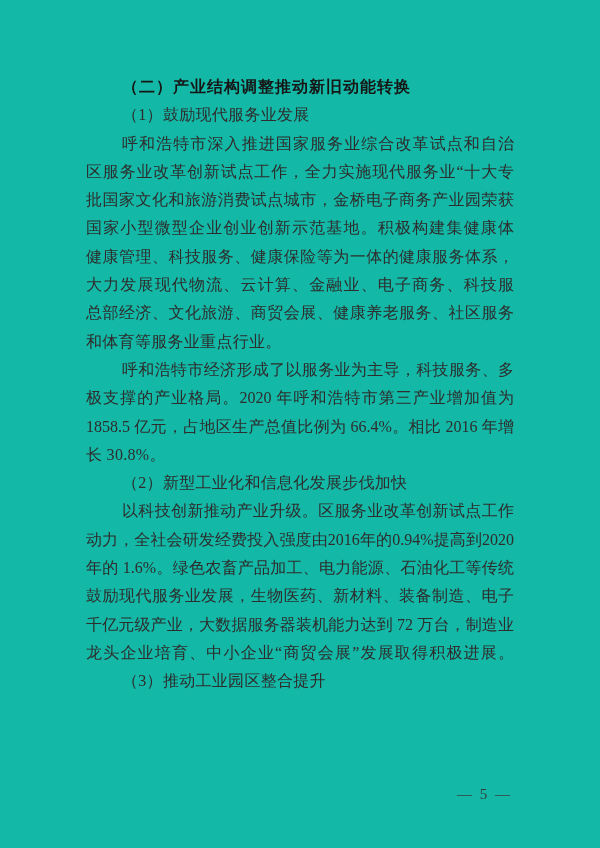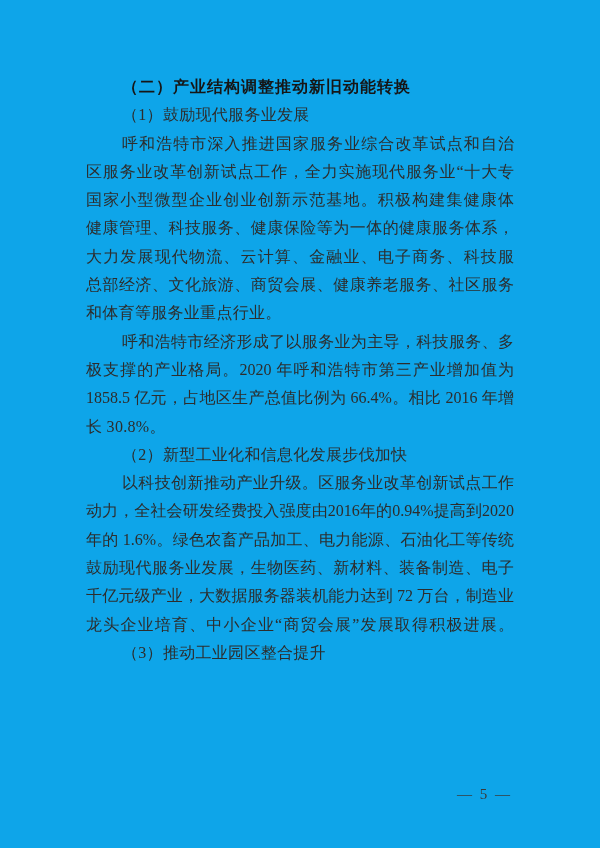--- a/index.html
+++ b/index.html
@@ -3,21 +3,21 @@
 <meta charset="utf-8">
 <style>
   html, body {
     margin: 0;
     padding: 0;
   }
   .page {
     position: relative;
     width: 600px;
     height: 848px;
-    background: #0ea5e9;
+    background: #14b8a6;
     font-family: "Liberation Serif", "DejaVu Serif", serif;
     color: #2d2d2d;
     overflow: hidden;
   }
   .content {
     position: absolute;
     left: 86px;
     top: 73px;
     width: 428px;
   }
@@ -56,20 +56,21 @@
 </style>
 </head>
 <body>
 
 <div class="page">
   <div class="content">
     <div class="ln indent heading">（二）产业结构调整推动新旧动能转换</div>
     <div class="ln indent">（1）鼓励现代服务业发展</div>
     <div class="ln indent just">呼和浩特市深入推进国家服务业综合改革试点和自治</div>
     <div class="ln just">区服务业改革创新试点工作，全力实施现代服务业“十大专</div>
+    <div class="ln just">批国家文化和旅游消费试点城市，金桥电子商务产业园荣获</div>
     <div class="ln just">国家小型微型企业创业创新示范基地。积极构建集健康体检、</div>
     <div class="ln just">健康管理、科技服务、健康保险等为一体的健康服务体系，</div>
     <div class="ln just">大力发展现代物流、云计算、金融业、电子商务、科技服务、</div>
     <div class="ln just">总部经济、文化旅游、商贸会展、健康养老服务、社区服务</div>
     <div class="ln">和体育等服务业重点行业。</div>
     <div class="ln indent just">呼和浩特市经济形成了以服务业为主导，科技服务、多</div>
     <div class="ln just">极支撑的产业格局。2020 年呼和浩特市第三产业增加值为</div>
     <div class="ln just">1858.5 亿元，占地区生产总值比例为 66.4%。相比 2016 年增</div>
     <div class="ln">长 30.8%。</div>
     <div class="ln indent">（2）新型工业化和信息化发展步伐加快</div>

